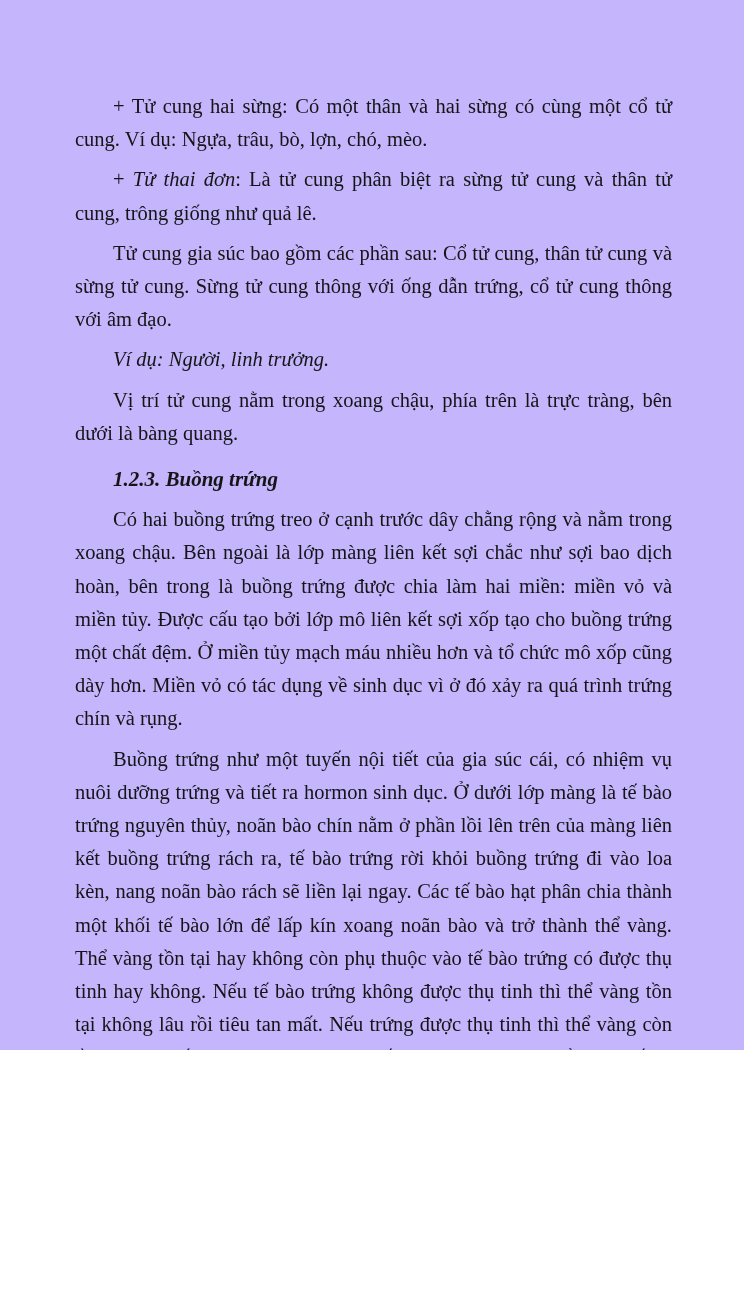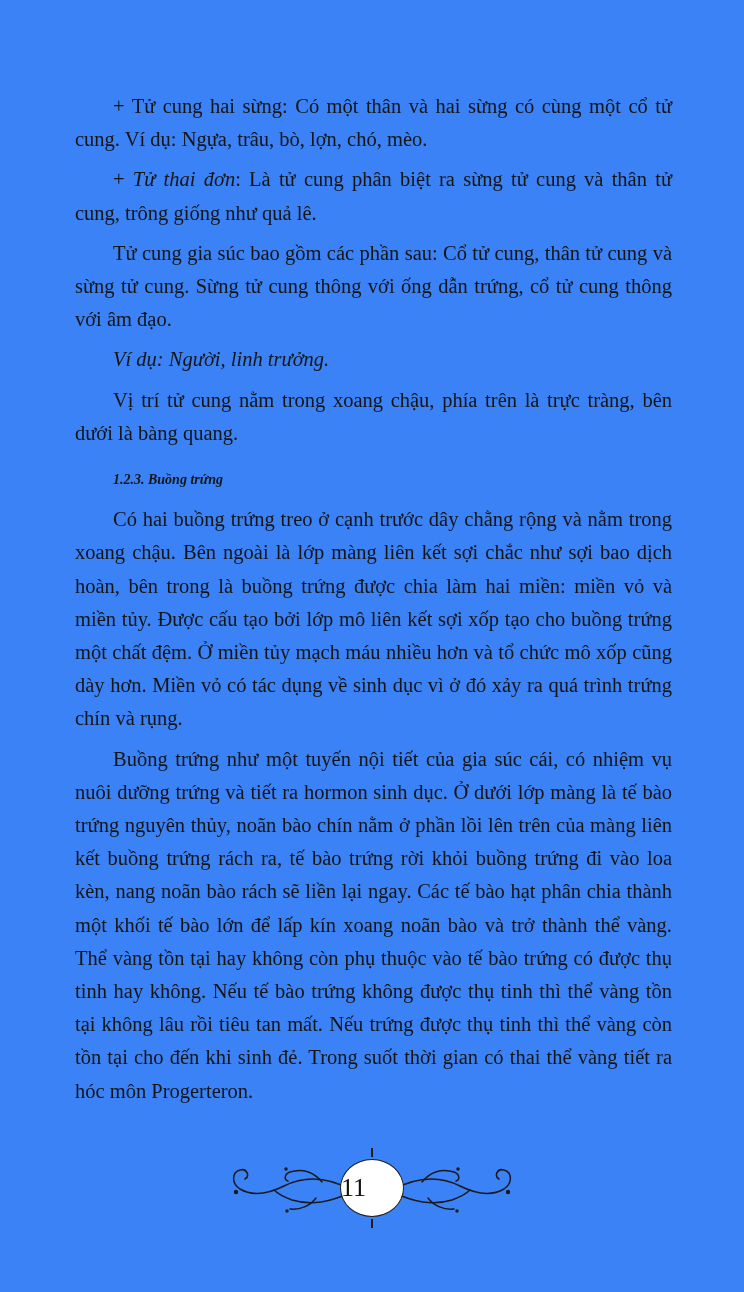--- a/index.html
+++ b/index.html
@@ -3,39 +3,39 @@
 <meta charset="utf-8">
 <style>
   html, body { margin: 0; padding: 0; background: #ffffff; }
   body {
     width: 744px; height: 1292px;
     font-family: "Liberation Serif", "DejaVu Serif", serif;
     color: #151515;
   }
   .page {
     position: relative;
-    width: 744px; height: 1292px;
-    background: #3b82f6;
+    width: 744px; height: 1050px;
+    background: #c4b5fd;
     overflow: hidden;
   }
   .text-block {
     position: absolute;
     left: 75px; top: 90px;
     width: 597px;
     font-size: 20.5px;
     line-height: 33.2px;
     text-align: justify;
     text-justify: inter-word;
   }
   p.para { margin: 0; text-indent: 38px; }
   p.para + p.para, p.heading + p.para { margin-top: 7px; }
   p.heading {
     margin: 13px 0 6px 0;
     text-indent: 38px;
-    font-size: 14px;
+    font-size: 21px;
   }
   .italic { font-style: italic; }
   .bold-italic { font-style: italic; font-weight: bold; }
 
   .footer {
     position: absolute;
     left: 0; top: 1146px;
     width: 744px;
     display: flex;
     align-items: center;

